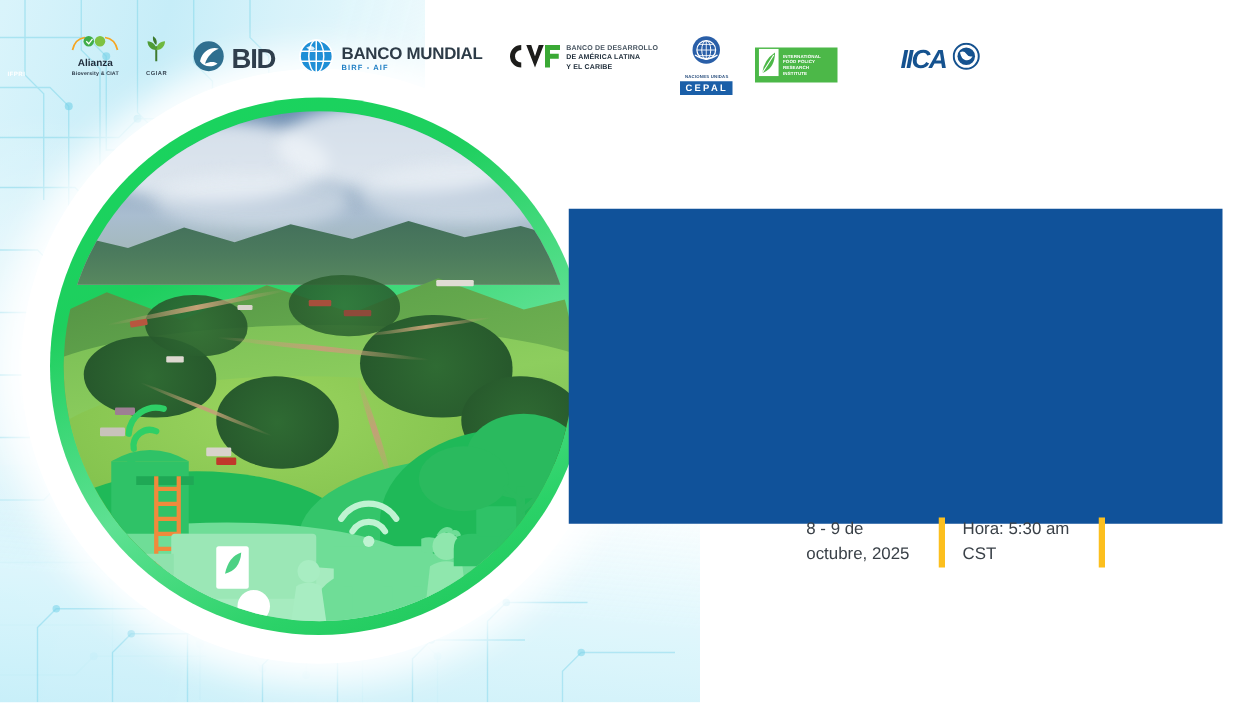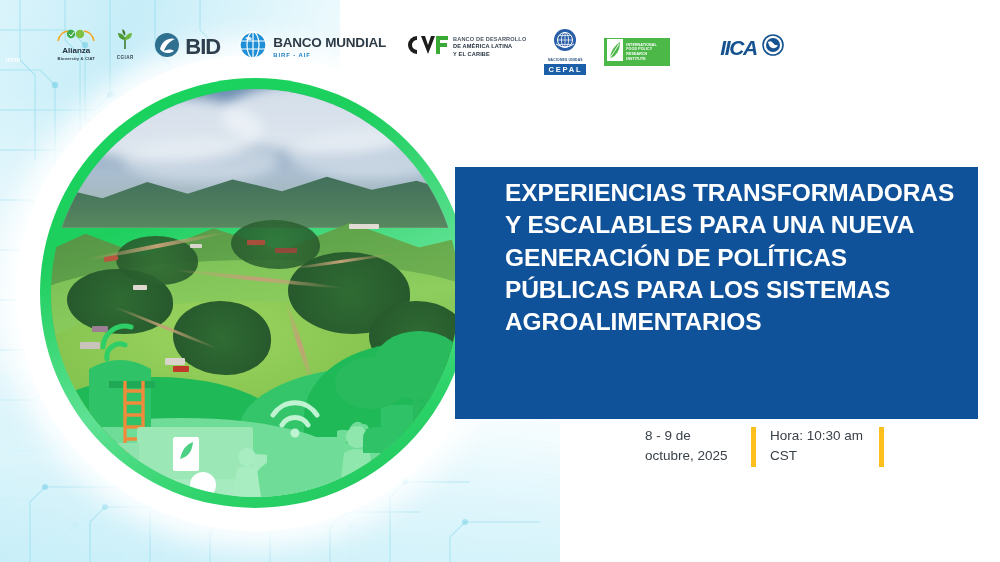--- a/index.html
+++ b/index.html
@@ -205,21 +205,21 @@
     color: #ffffff;
     font-size: 24.5px;
     font-weight: bold;
     line-height: 1.32;
     letter-spacing: -.1px;
   }
 
   
   .info-row {
     position: absolute;
-    left: 645px; top: 426px;
+    left: 645px; top: 413px;
     display: flex;
     align-items: stretch;
     gap: 0;
     z-index: 30;
   }
   .info-item {
     display: flex;
     align-items: flex-start;
   }
   .info-divider {
@@ -564,30 +564,29 @@
             <rect x="362" y="80" width="7" height="34"></rect>
             <path d="M366 92 l-14 -12 M366 100 l14 -12" stroke="#2aba5e" stroke-width="4"></path>
           </g>
         </svg>
       </div>
     </div>
   </div>
 
   <div class="blue-panel">
     <div class="panel-inner">
-      <div class="main-title">EXPERIENCIAS TRANSFORMADORAS Y ESCALABLES PARA UNA NUEVA GENERACIÓN DE POLÍTICAS PÚBLICAS PARA LOS SISTEMAS AGROALIMENTARIOS</div>
     </div>
   </div>
 
   <div class="info-row">
     <div class="info-item">
       <div class="info-text info-col-1">8 - 9 de
 octubre, 2025</div>
     </div>
     <div class="info-divider"></div>
     <div class="info-item">
-      <div class="info-text info-col-2">Hora: 10:30 am
+      <div class="info-text info-col-2">Hora: 5:30 am
 CST</div>
     </div>
     <div class="info-divider"></div>
   </div>
 
 </div>
 
 </body></html>

